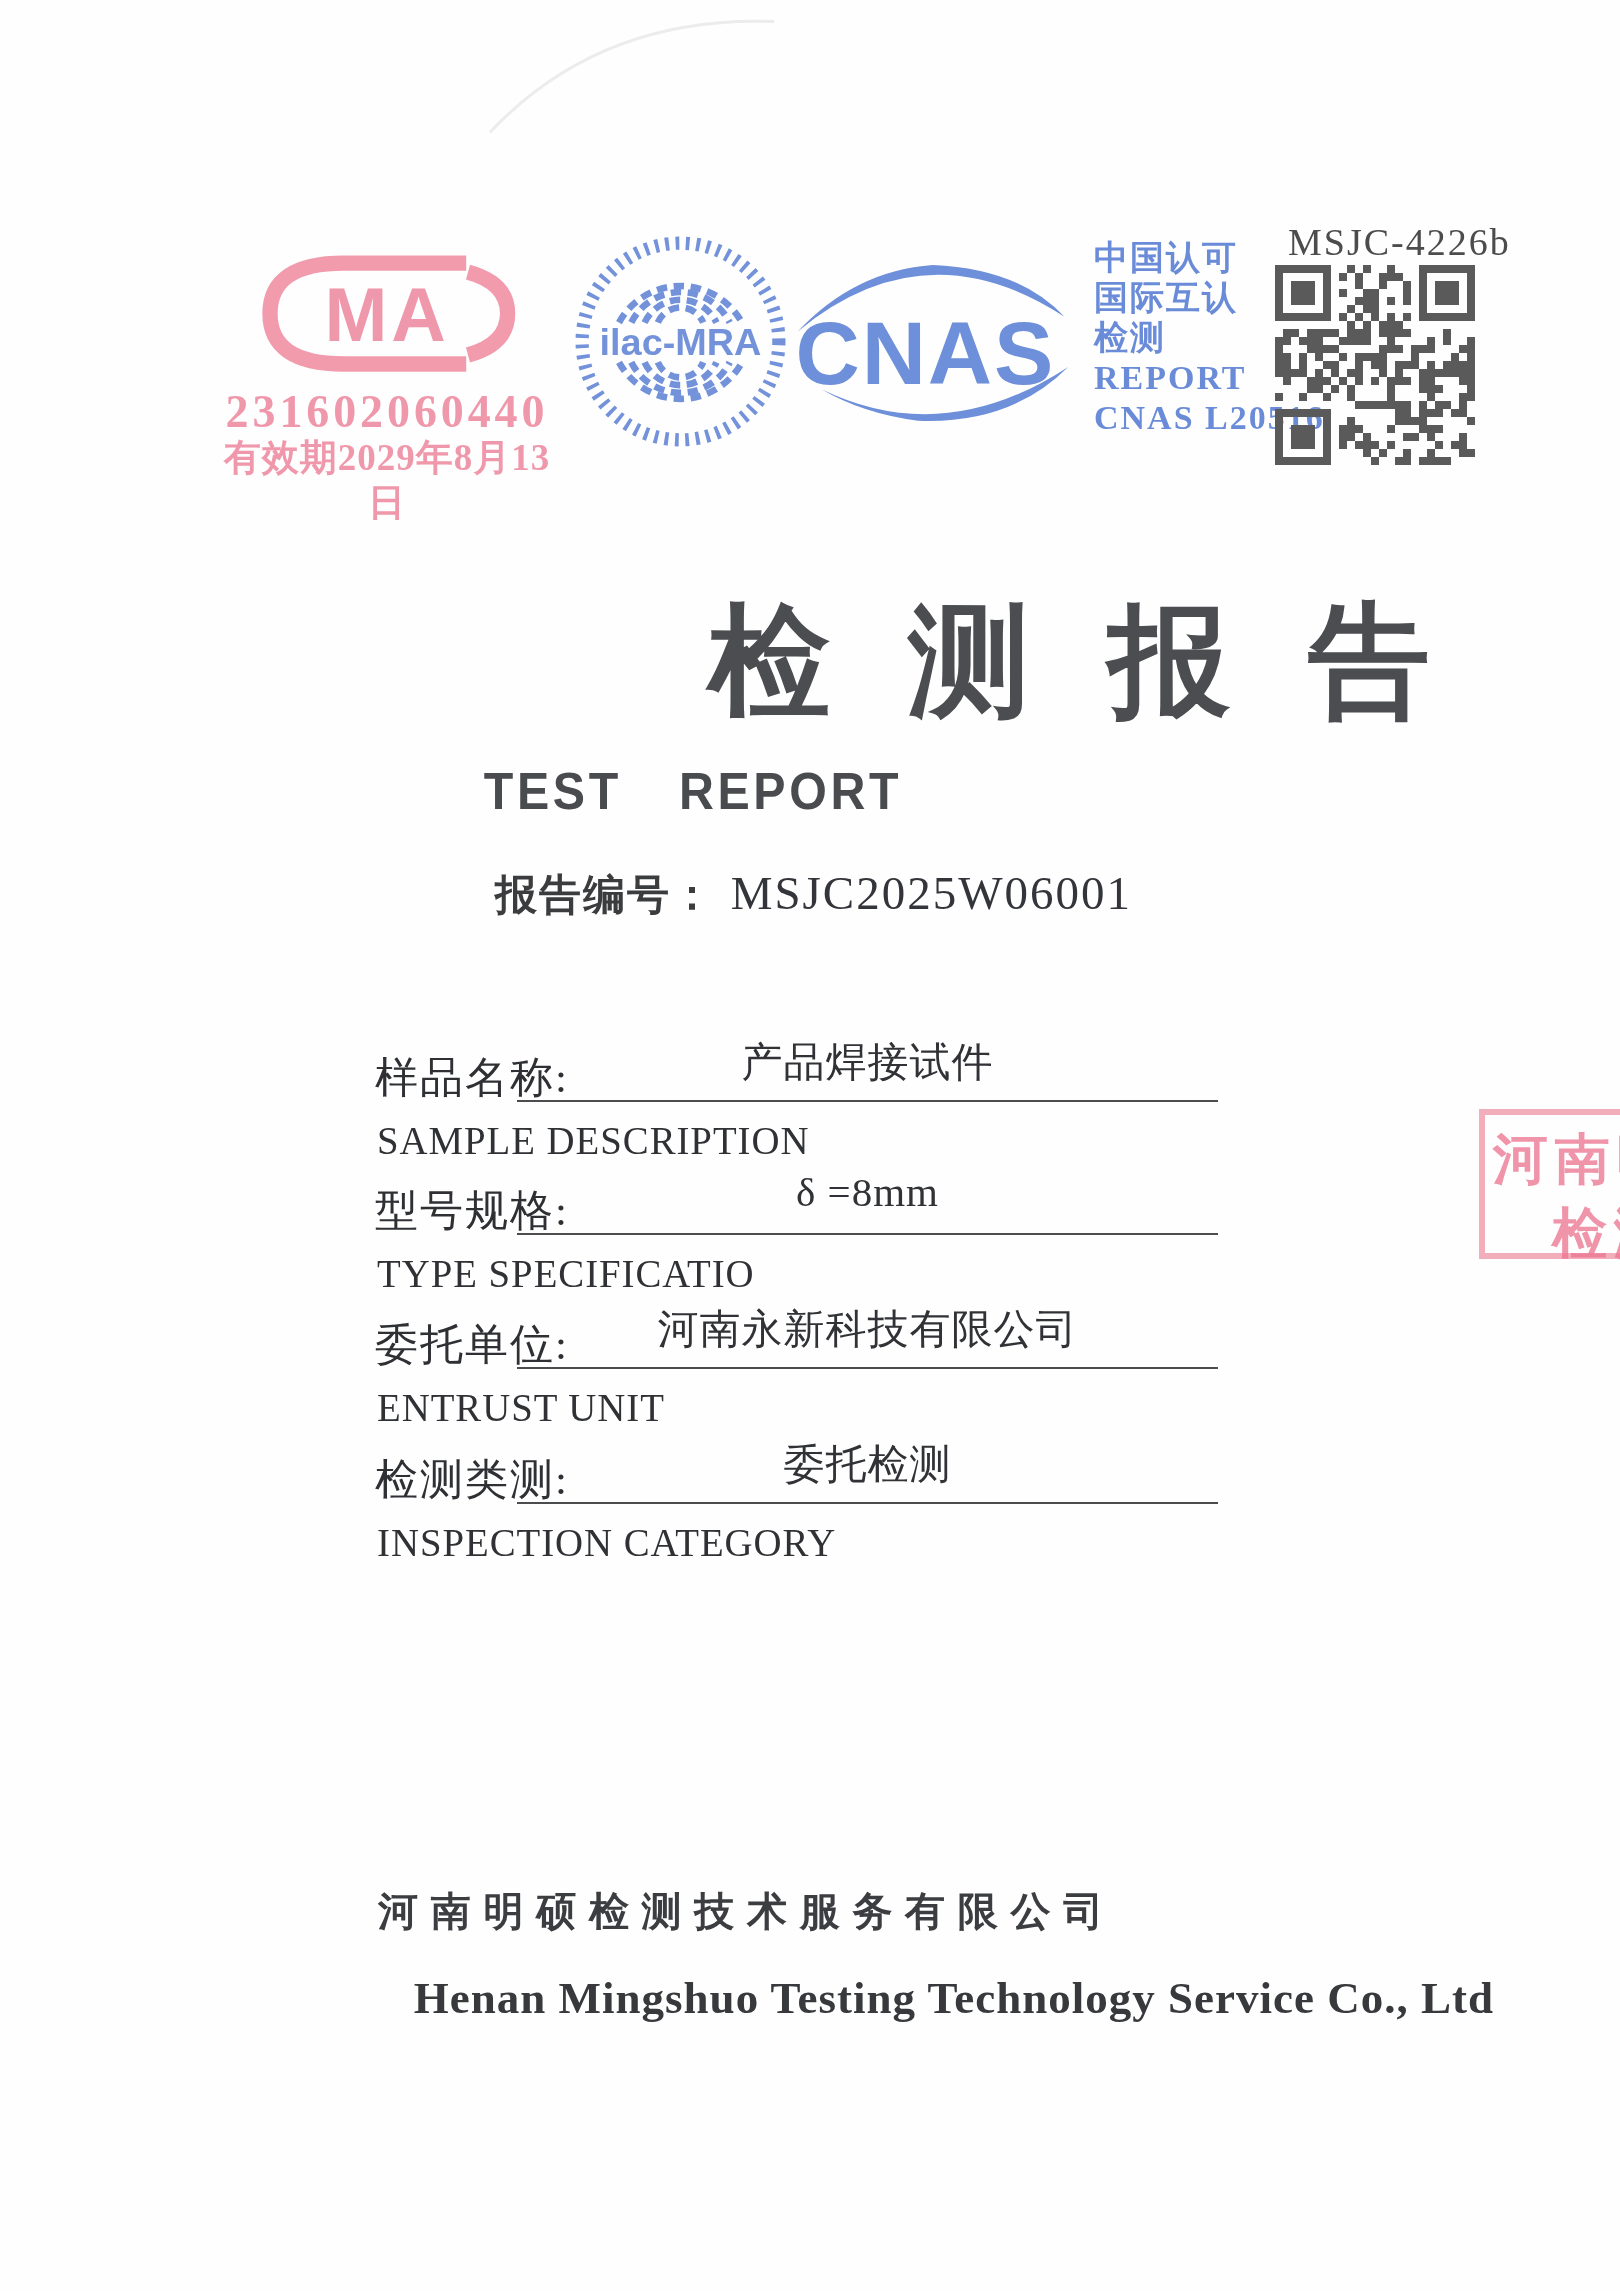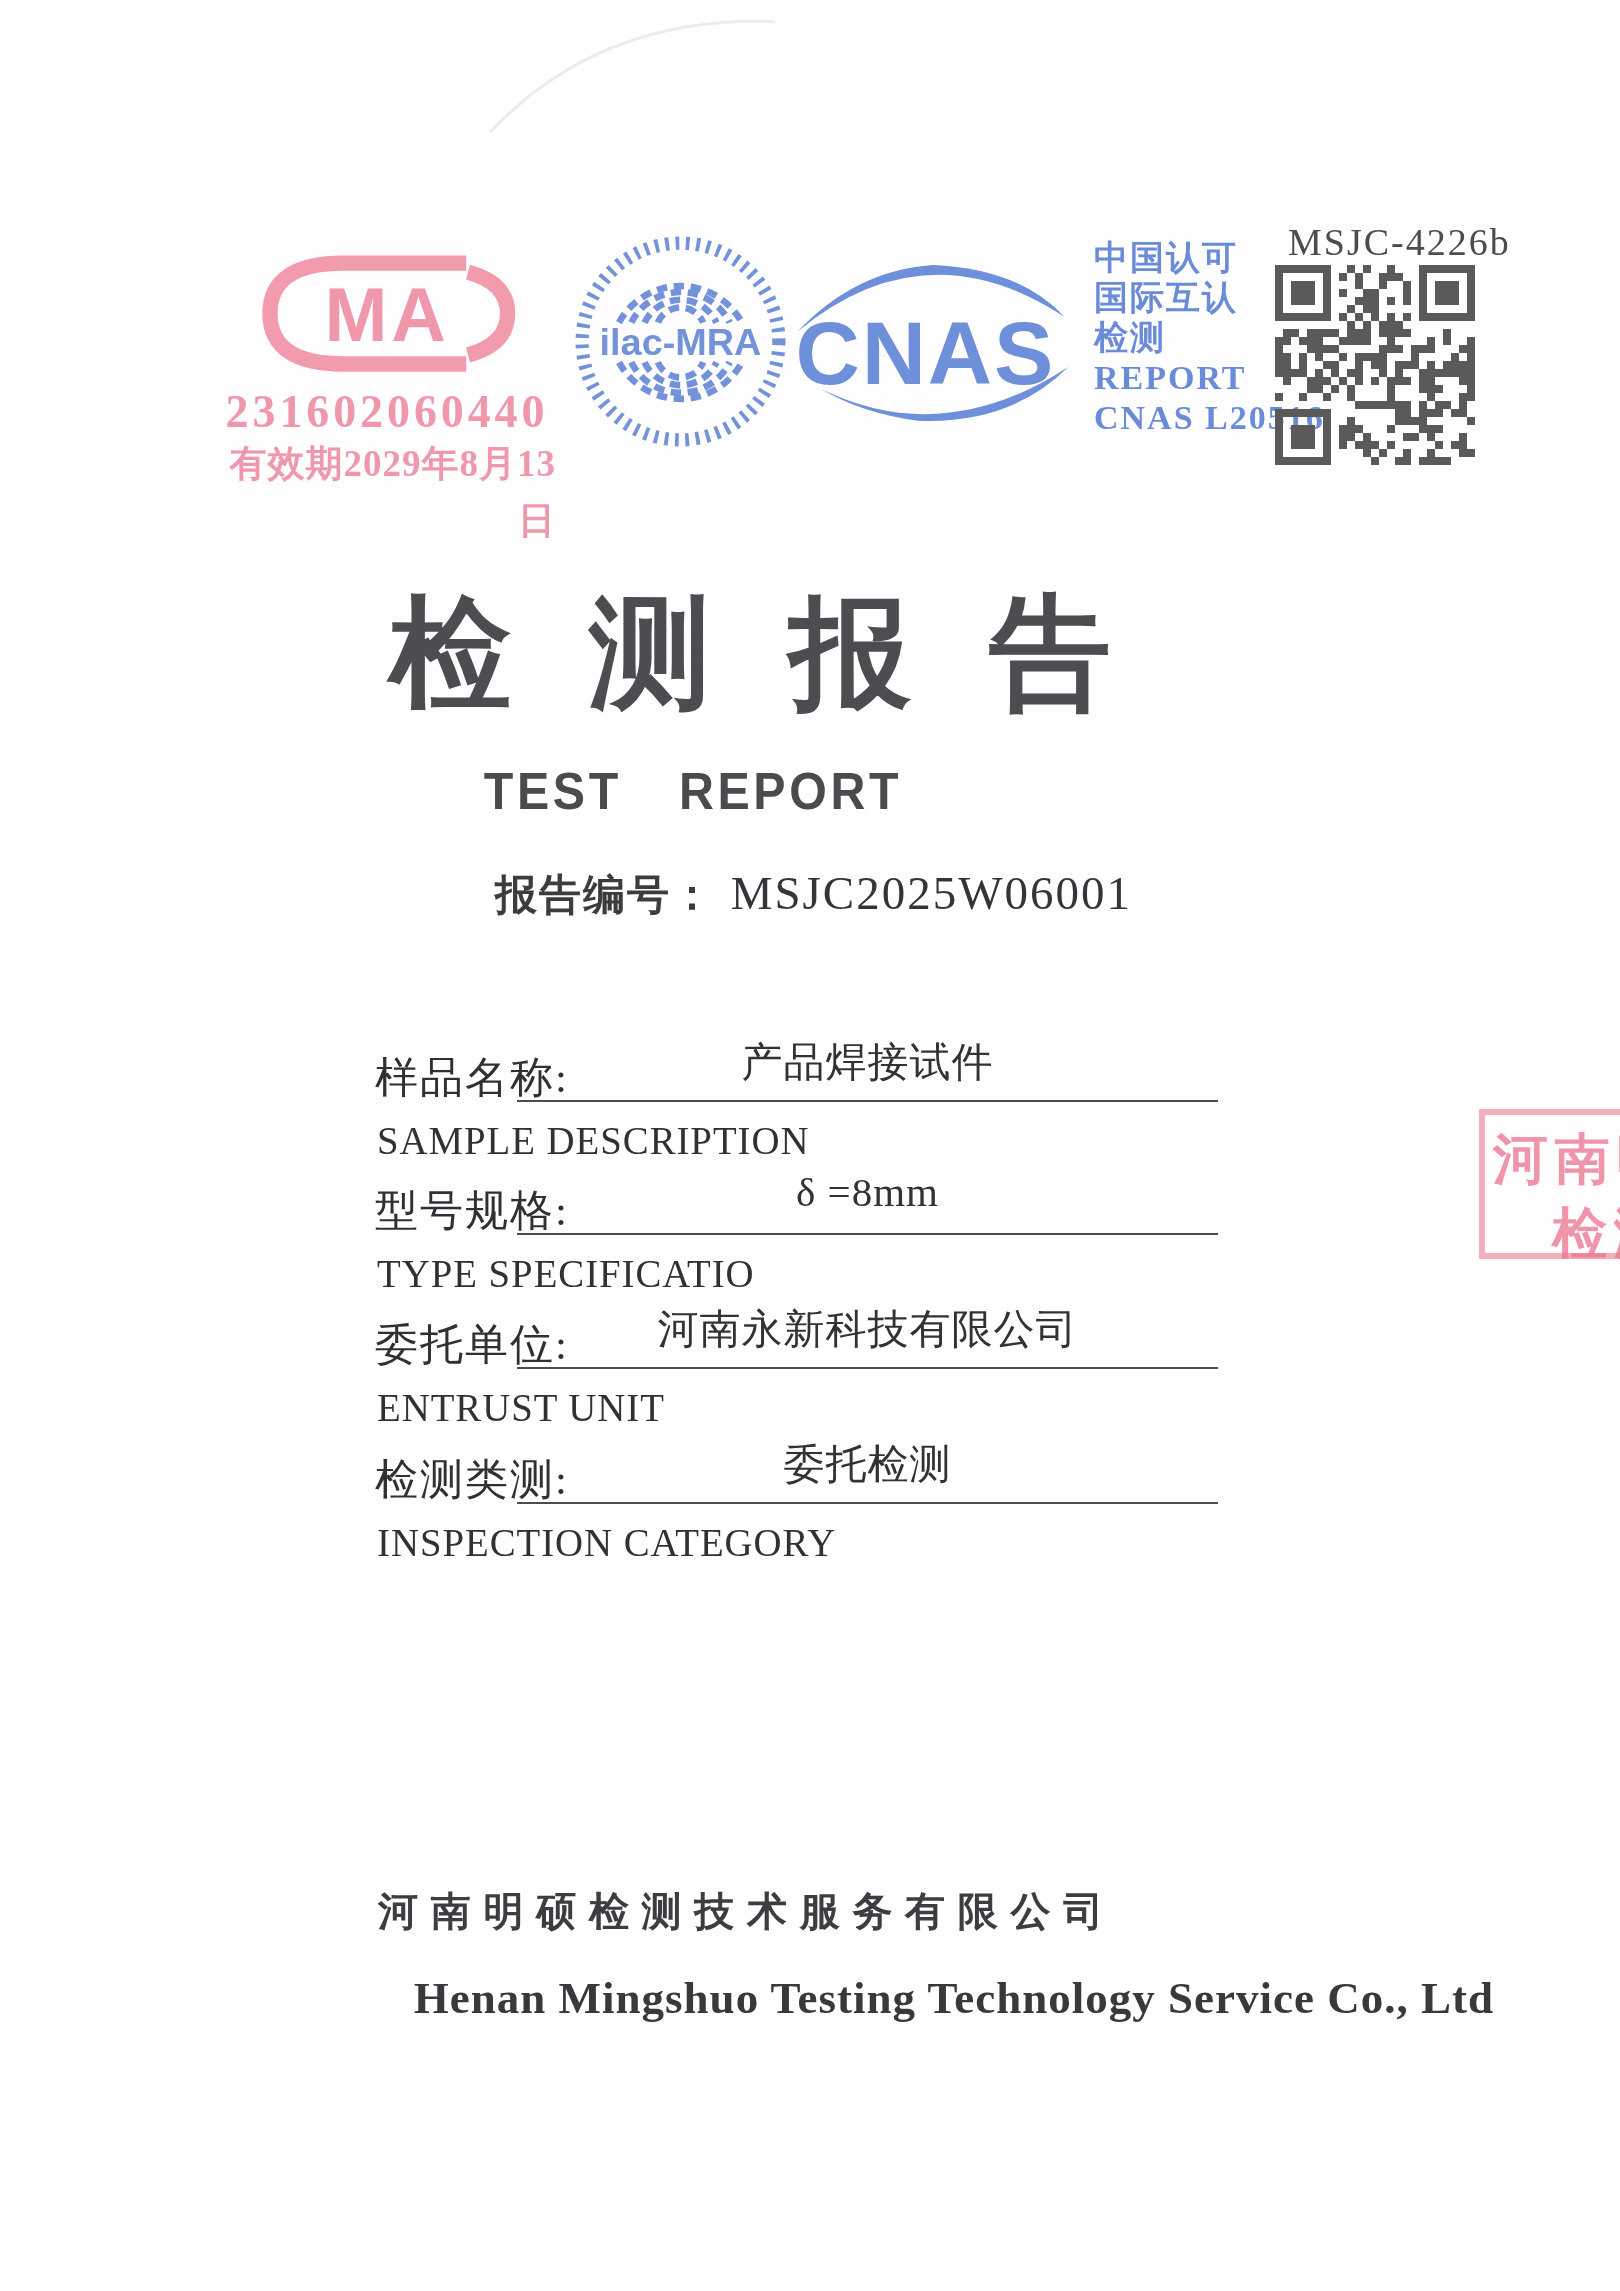--- a/index.html
+++ b/index.html
@@ -7,34 +7,34 @@
     position:relative; width:1620px; height:2292px;
     background:#fefefe; overflow:hidden;
     font-family:"Liberation Serif","DejaVu Serif",serif;
     color:#303236;
   }
 
   
   .cma { position:absolute; left:218px; top:241px; width:338px; text-align:center; color:#ee8299; }
   .cma-logo { display:block; margin:0 auto; width:270px; height:147px; }
   .cma-no { font-size:46px; font-weight:600; letter-spacing:3.9px; opacity:.82; line-height:47px; }
-  .cma-date { font-size:37px; font-weight:600; letter-spacing:1px; opacity:.82; line-height:57px;text-align:right; }
+  .cma-date { font-size:37px; font-weight:600; letter-spacing:1px; opacity:.82; line-height:45px; }
 
   .ilac { position:absolute; left:567px; top:228px; width:227px; height:227px; opacity:.85; }
   .cnas { position:absolute; left:777px; top:238px; width:306px; height:204px; opacity:.88; }
 
   .accred { position:absolute; left:1094px; top:238px; color:#5b80d4; opacity:.9;
             font-size:34px; line-height:40px; font-weight:600; letter-spacing:2px; }
 
   .qr-label { position:absolute; left:1288px; top:220px; font-size:38px; color:#4c4c4c; letter-spacing:2px; }
   .qr { position:absolute; left:1275px; top:265px; width:200px; height:200px; }
 
   
-  .title-cn { position:absolute; left:0; top:573px; width:1500px; margin:0;
-              text-align:center; font-size:122px; font-weight:700; color:#4b4d50;
+  .title-cn { position:absolute; left:0; top:573px; width:1500px; margin:8px;
+              text-align:right; font-size:122px; font-weight:700; color:#4b4d50;
               letter-spacing:78px; text-indent:78px; white-space:nowrap; }
   .title-en { position:absolute; left:0; top:761px; width:1386px; text-align:center;
               font-family:"Liberation Sans","DejaVu Sans",sans-serif;
               font-size:52px; font-weight:700; color:#494b4e;
               letter-spacing:3.9px; word-spacing:43px;
               transform:scaleX(.93); transform-origin:center; }
 
   .report-no { position:absolute; left:0; top:866px; width:1627px; text-align:center; white-space:nowrap; }
   .rn-label { font-family:"Liberation Sans","DejaVu Sans",sans-serif; font-weight:700;
               font-size:42px; color:#3a3c3e; letter-spacing:2px; }

